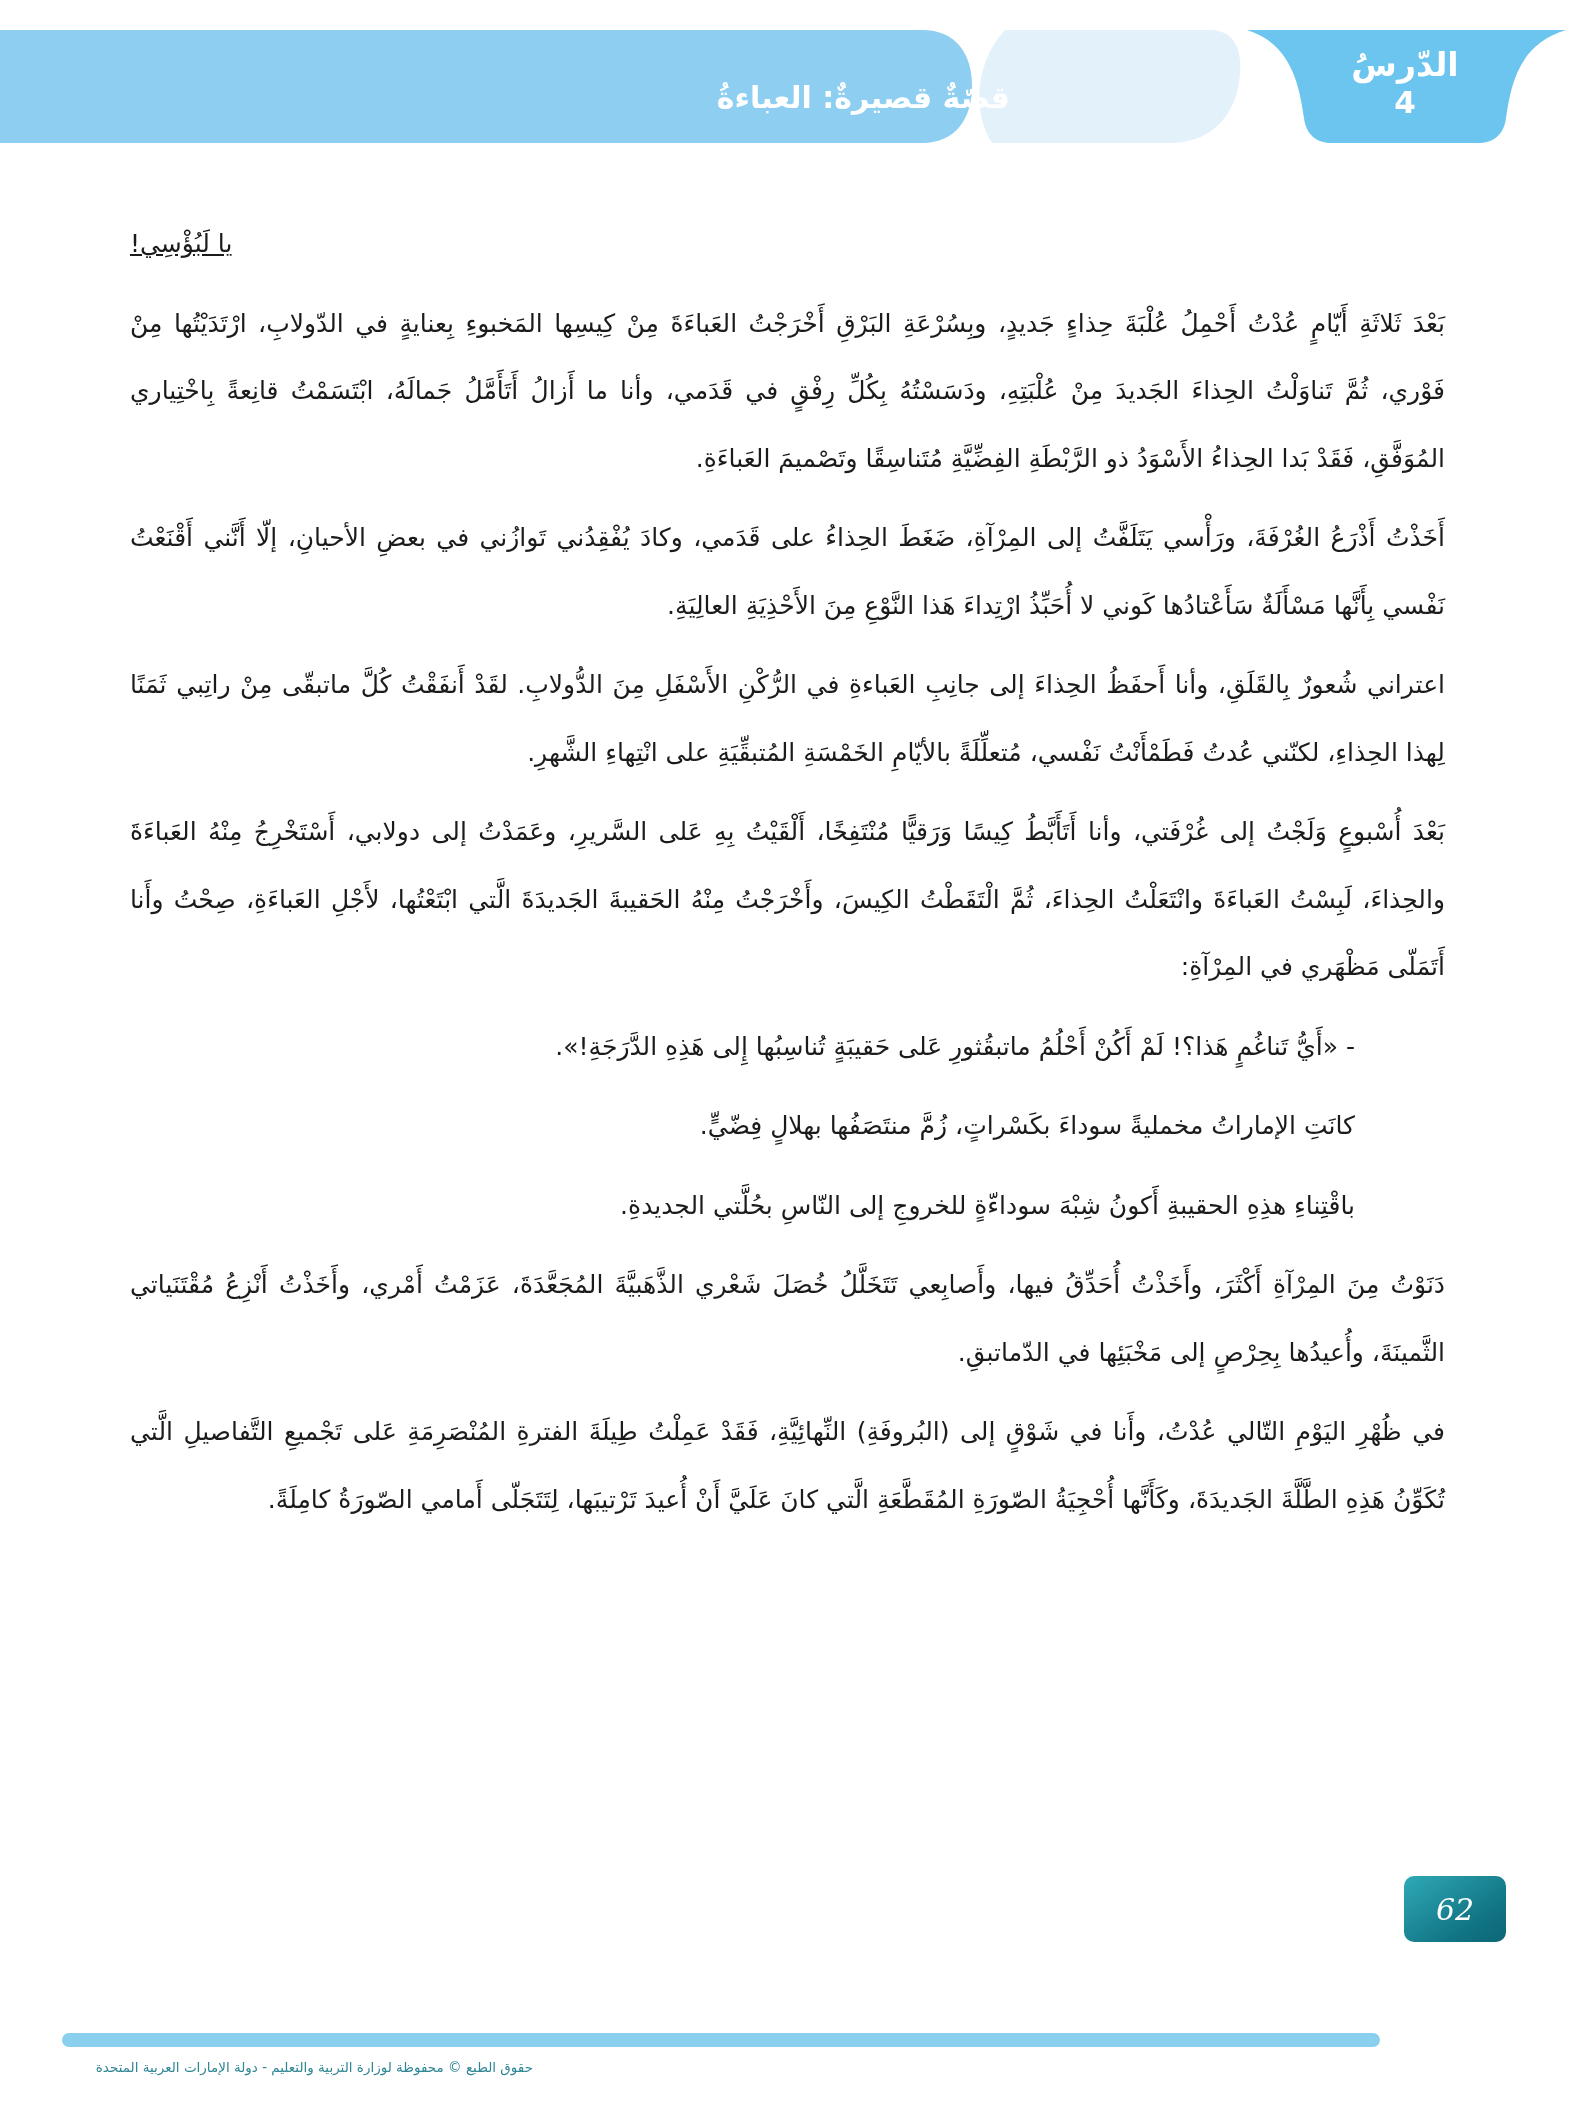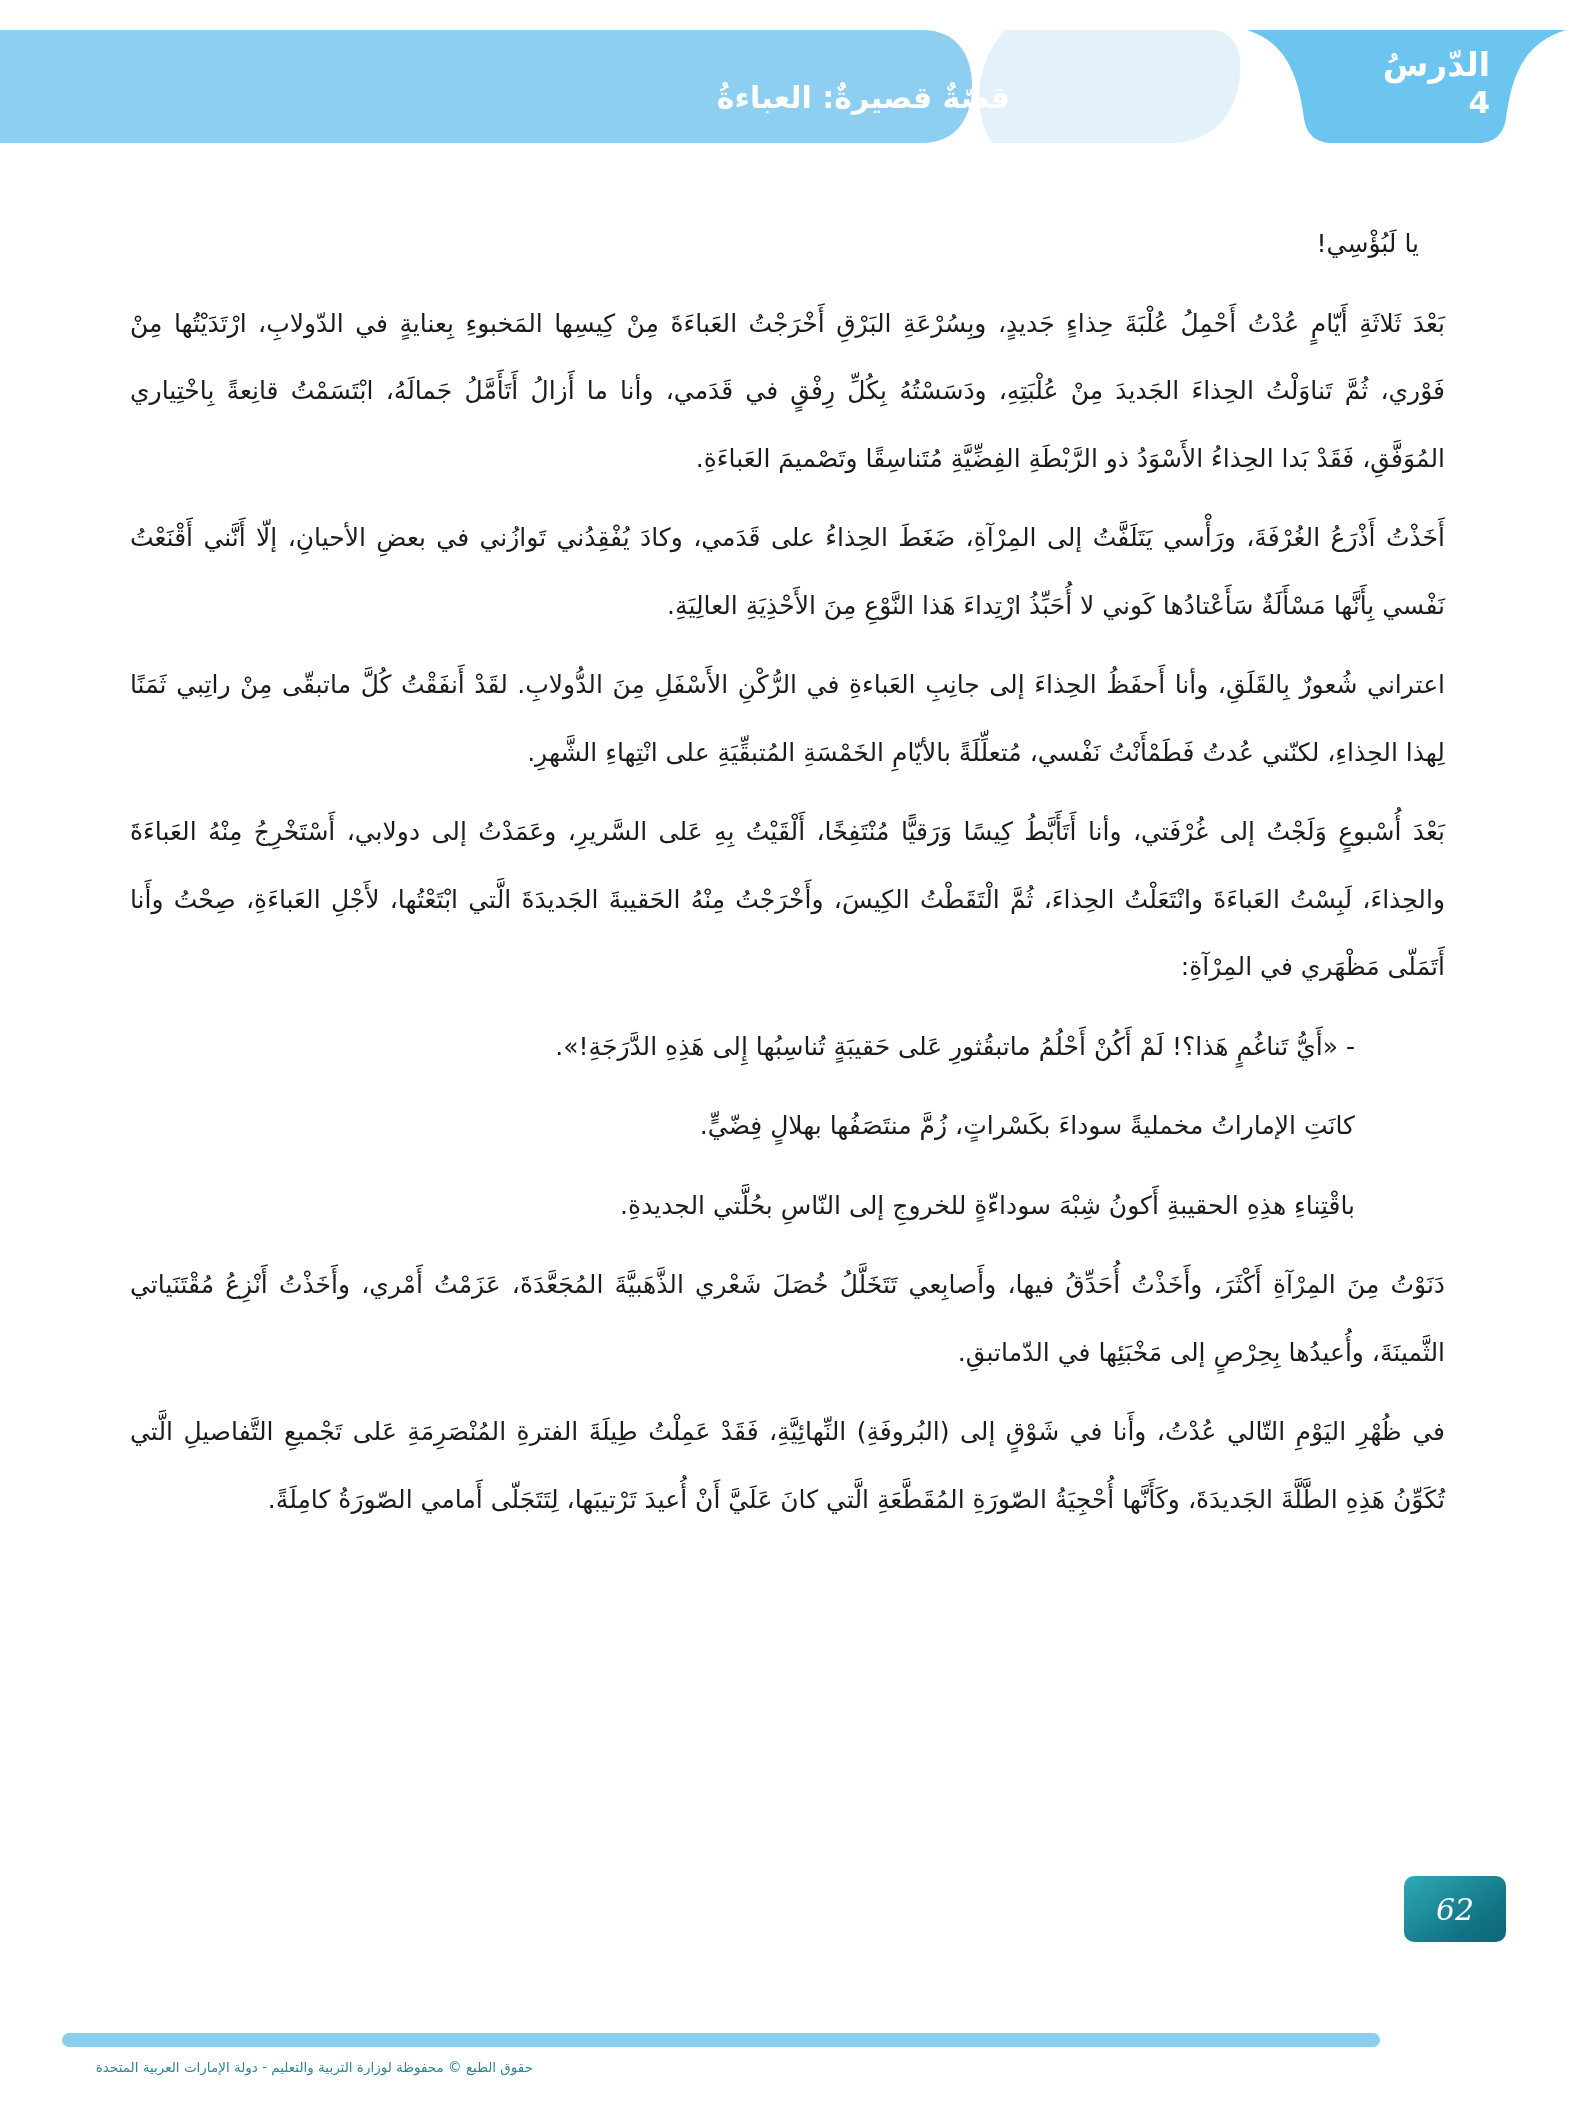--- a/index.html
+++ b/index.html
@@ -12,33 +12,33 @@
   .header-svg { position:absolute; top:0; left:0; display:block; }
 
   .page-title {
     position:absolute; top:80px; right:562px;
     color:#ffffff; font-size:30px; font-weight:bold;
     direction:rtl; white-space:nowrap;margin-left:28px;
   }
 
   .lesson-badge-text {
     position:absolute; top:44px; left:1320px; width:170px;
-    text-align:right; color:#ffffff; direction:rtl;
+    text-align:center; color:#ffffff; direction:rtl;
   }
   .lesson-label  { display:block; font-size:33px; font-weight:bold; line-height:1.25; }
   .lesson-number { display:block; font-size:31px; font-weight:bold; line-height:1.15; }
 
   
   .story {
     position:absolute; top:210px; right:127px; left:130px;
     direction:rtl; color:#1b1b1b;
     font-size:25px; line-height:2.7; text-align:justify;
   }
   .story p { margin:0 0 12px 0; }
-  .story p.open   { text-align:right; padding-right:26px; }
+  .story p.open   { text-align:left; padding-right:26px;text-decoration:underline; }
   .story p.indent { text-align:right; padding-right:90px; }
 
   
   .footer-bar {
     position:absolute; left:62px; top:2033px; width:1318px; height:14px;
     border-radius:8px; background:#8bcfee;
   }
   .page-badge {
     position:absolute; left:1404px; top:1876px; width:102px; height:66px;
     border-radius:10px;

